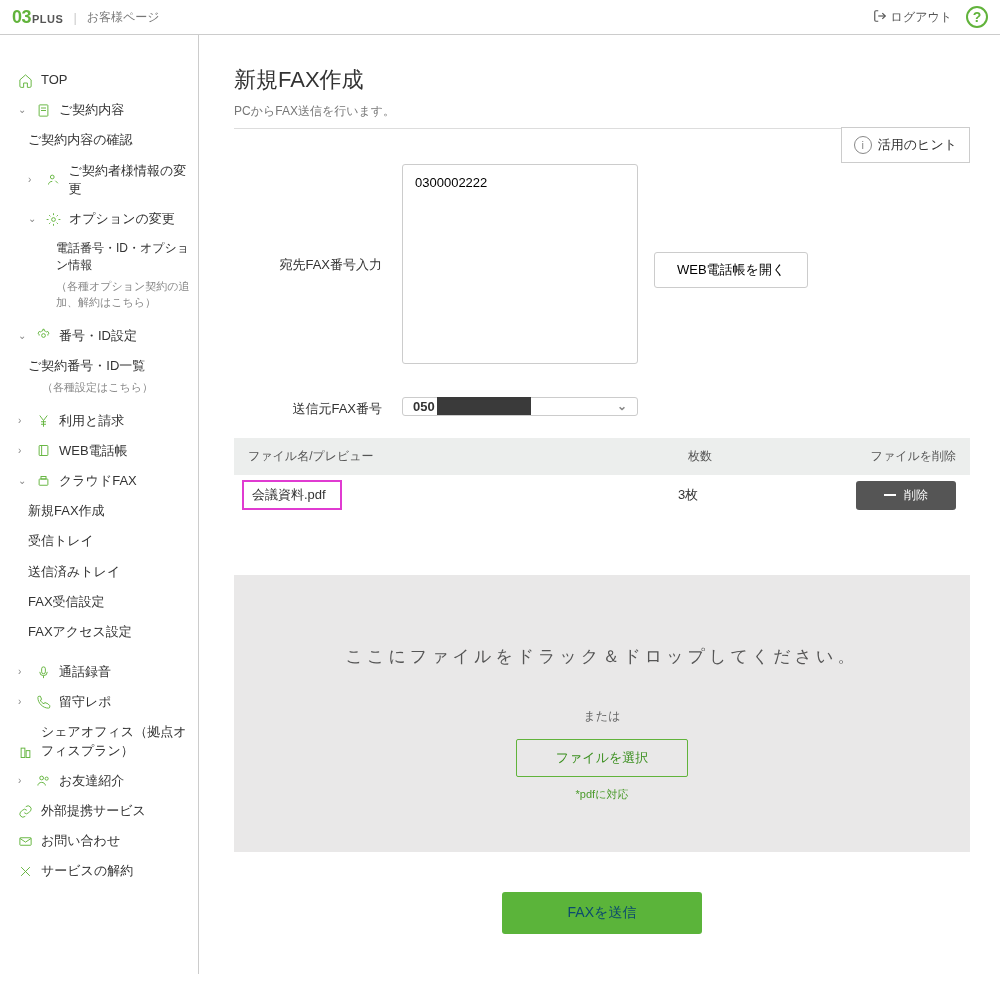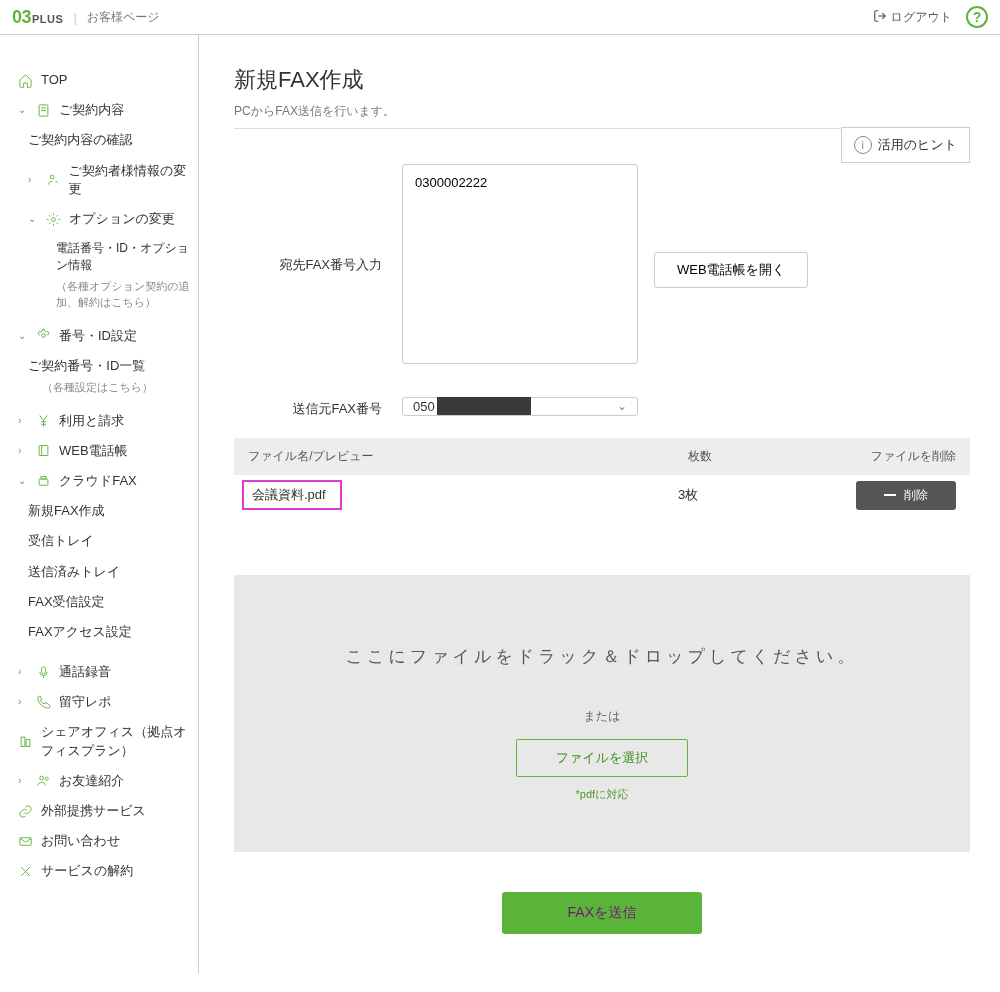--- a/index.html
+++ b/index.html
@@ -35,42 +35,42 @@
   .page-title { font-size:22px; font-weight:400; margin-bottom:8px; }
   .page-sub { font-size:12px; color:#777; border-bottom:1px solid #ddd; padding-bottom:8px; }
   .hint-btn { position:absolute; right:30px; top:92px; border:1px solid #ccc; padding:8px 12px; display:flex; align-items:center; gap:6px; font-size:13px; cursor:pointer; background:#fff;}
   .hint-btn .i-circle { width:18px;height:18px;border:1.5px solid #888;border-radius:50%;display:flex;align-items:center;justify-content:center;font-size:11px;color:#888;}
 
   .form-row { display:flex; align-items:flex-start; margin-top:35px; }
   .form-label { width:148px; padding-top:6px; text-align:right; font-size:13px; color:#333; margin-right:20px;}
   .fax-textarea { width:236px; height:200px; border:1px solid #ccc; border-radius:3px; padding:10px 12px; font-size:13px; resize:none; font-family:inherit; }
   .open-book-btn { margin-left:16px; border:1px solid #ccc; background:#fff; padding:8px 22px; font-size:13px; border-radius:3px; cursor:pointer;}
   .form-row.center { align-items:center; margin-top:30px;}
-  .sender-select { width:236px; height:19px; border:1px solid #ccc; border-radius:3px; display:flex; align-items:center; padding:0 10px; justify-content:space-between; cursor:pointer; background:#fff;}
+  .sender-select { width:236px; height:19px; border:1px solid #ccc; border-radius:3px; display:flex; align-items:center; padding:0 10px; justify-content:space-between; cursor:pointer; background:#fff;font-weight:bold;}
   .sender-select .val { display:flex; align-items:center; }
   .redact { background:#3a3a3a; display:inline-block; width:94px; height:18px; margin-left:2px;}
   .sel-chev { color:#888; font-size:12px;}
 
   .file-table { margin-top:20px; }
   .ft-head { background:#eceeed; display:flex; padding:10px 14px; font-size:12px; color:#555;gap:12px; }
   .ft-row { display:flex; padding:5px 14px; align-items:center; font-size:13px; border-bottom:0; }
   .col-name { flex:0 0 340px; }
   .col-pages { flex:0 0 200px; text-align:center;}
   .col-del { flex:1; text-align:right; }
   .file-name-box { border:2px solid #e03bd1; padding:4px 8px; display:inline-block; min-width:100px; font-size:13px; color:#333; position:relative; left:-6px;}
   .del-btn { background:#555; color:#fff; border:none; border-radius:3px; padding:6px 28px; font-size:12px; cursor:pointer; display:inline-flex; align-items:center; gap:8px;}
   .del-btn .minus { display:inline-block; width:12px; height:2px; background:#fff; }
 
   .dropzone { background:#e9e8e8; margin-top:60px; padding:70px 20px 50px; text-align:center; }
   .dz-text { font-size:17px; color:#555; letter-spacing:4px; }
   .dz-or { margin-top:40px; font-size:12px; color:#666; }
   .dz-select { margin:14px auto 0; border:1px solid #61b33b; color:#3b8f1f; background:transparent; padding:9px 39px; font-size:13px; border-radius:2px; cursor:pointer; display:block;}
   .dz-note { margin-top:10px; font-size:11px; color:#4a9a2a; }
 
-  .send-btn { display:block; margin:40px auto 0; background:#5bb43a; color:#701a75; border:none; border-radius:3px; padding:12px 0; width:200px; font-size:14px; cursor:pointer;}
+  .send-btn { display:block; margin:40px auto 0; background:#5bb43a; color:#0c4a6e; border:none; border-radius:3px; padding:12px 0; width:200px; font-size:14px; cursor:pointer;}
 </style>
 </head>
 <body>
 
 <div class="header">
   <span class="logo">
     <span class="o3">03</span><span class="plus">PLUS</span>
   </span>
   <span class="divider">|</span>
   <span class="page-label">お客様ページ</span>
@@ -224,21 +224,21 @@
     <div class="nav-item">
       <span class="chevron">›</span>
       <span class="nav-icon">
           <svg viewBox="0 0 24 24">
             <path d="M22 17v2a2 2 0 0 1-2 2c-9 0-17-8-17-17a2 2 0 0 1 2-2h2l2 5-2 1c1 3 3 5 6 6l1-2 5 2z"></path>
           </svg>
         </span>
       <span>留守レポ</span>
     </div>
 
-    <div class="nav-item" style="align-items:center;">
+    <div class="nav-item" style="align-items:flex-end;">
       <span class="nav-icon">
           <svg viewBox="0 0 24 24">
             <rect x="5" y="5" width="6" height="15"></rect>
             <rect x="13" y="9" width="6" height="11"></rect>
           </svg>
         </span>
       <span style="flex:1">シェアオフィス（拠点オフィスプラン）</span>
     </div>
 
     <div class="nav-item">

